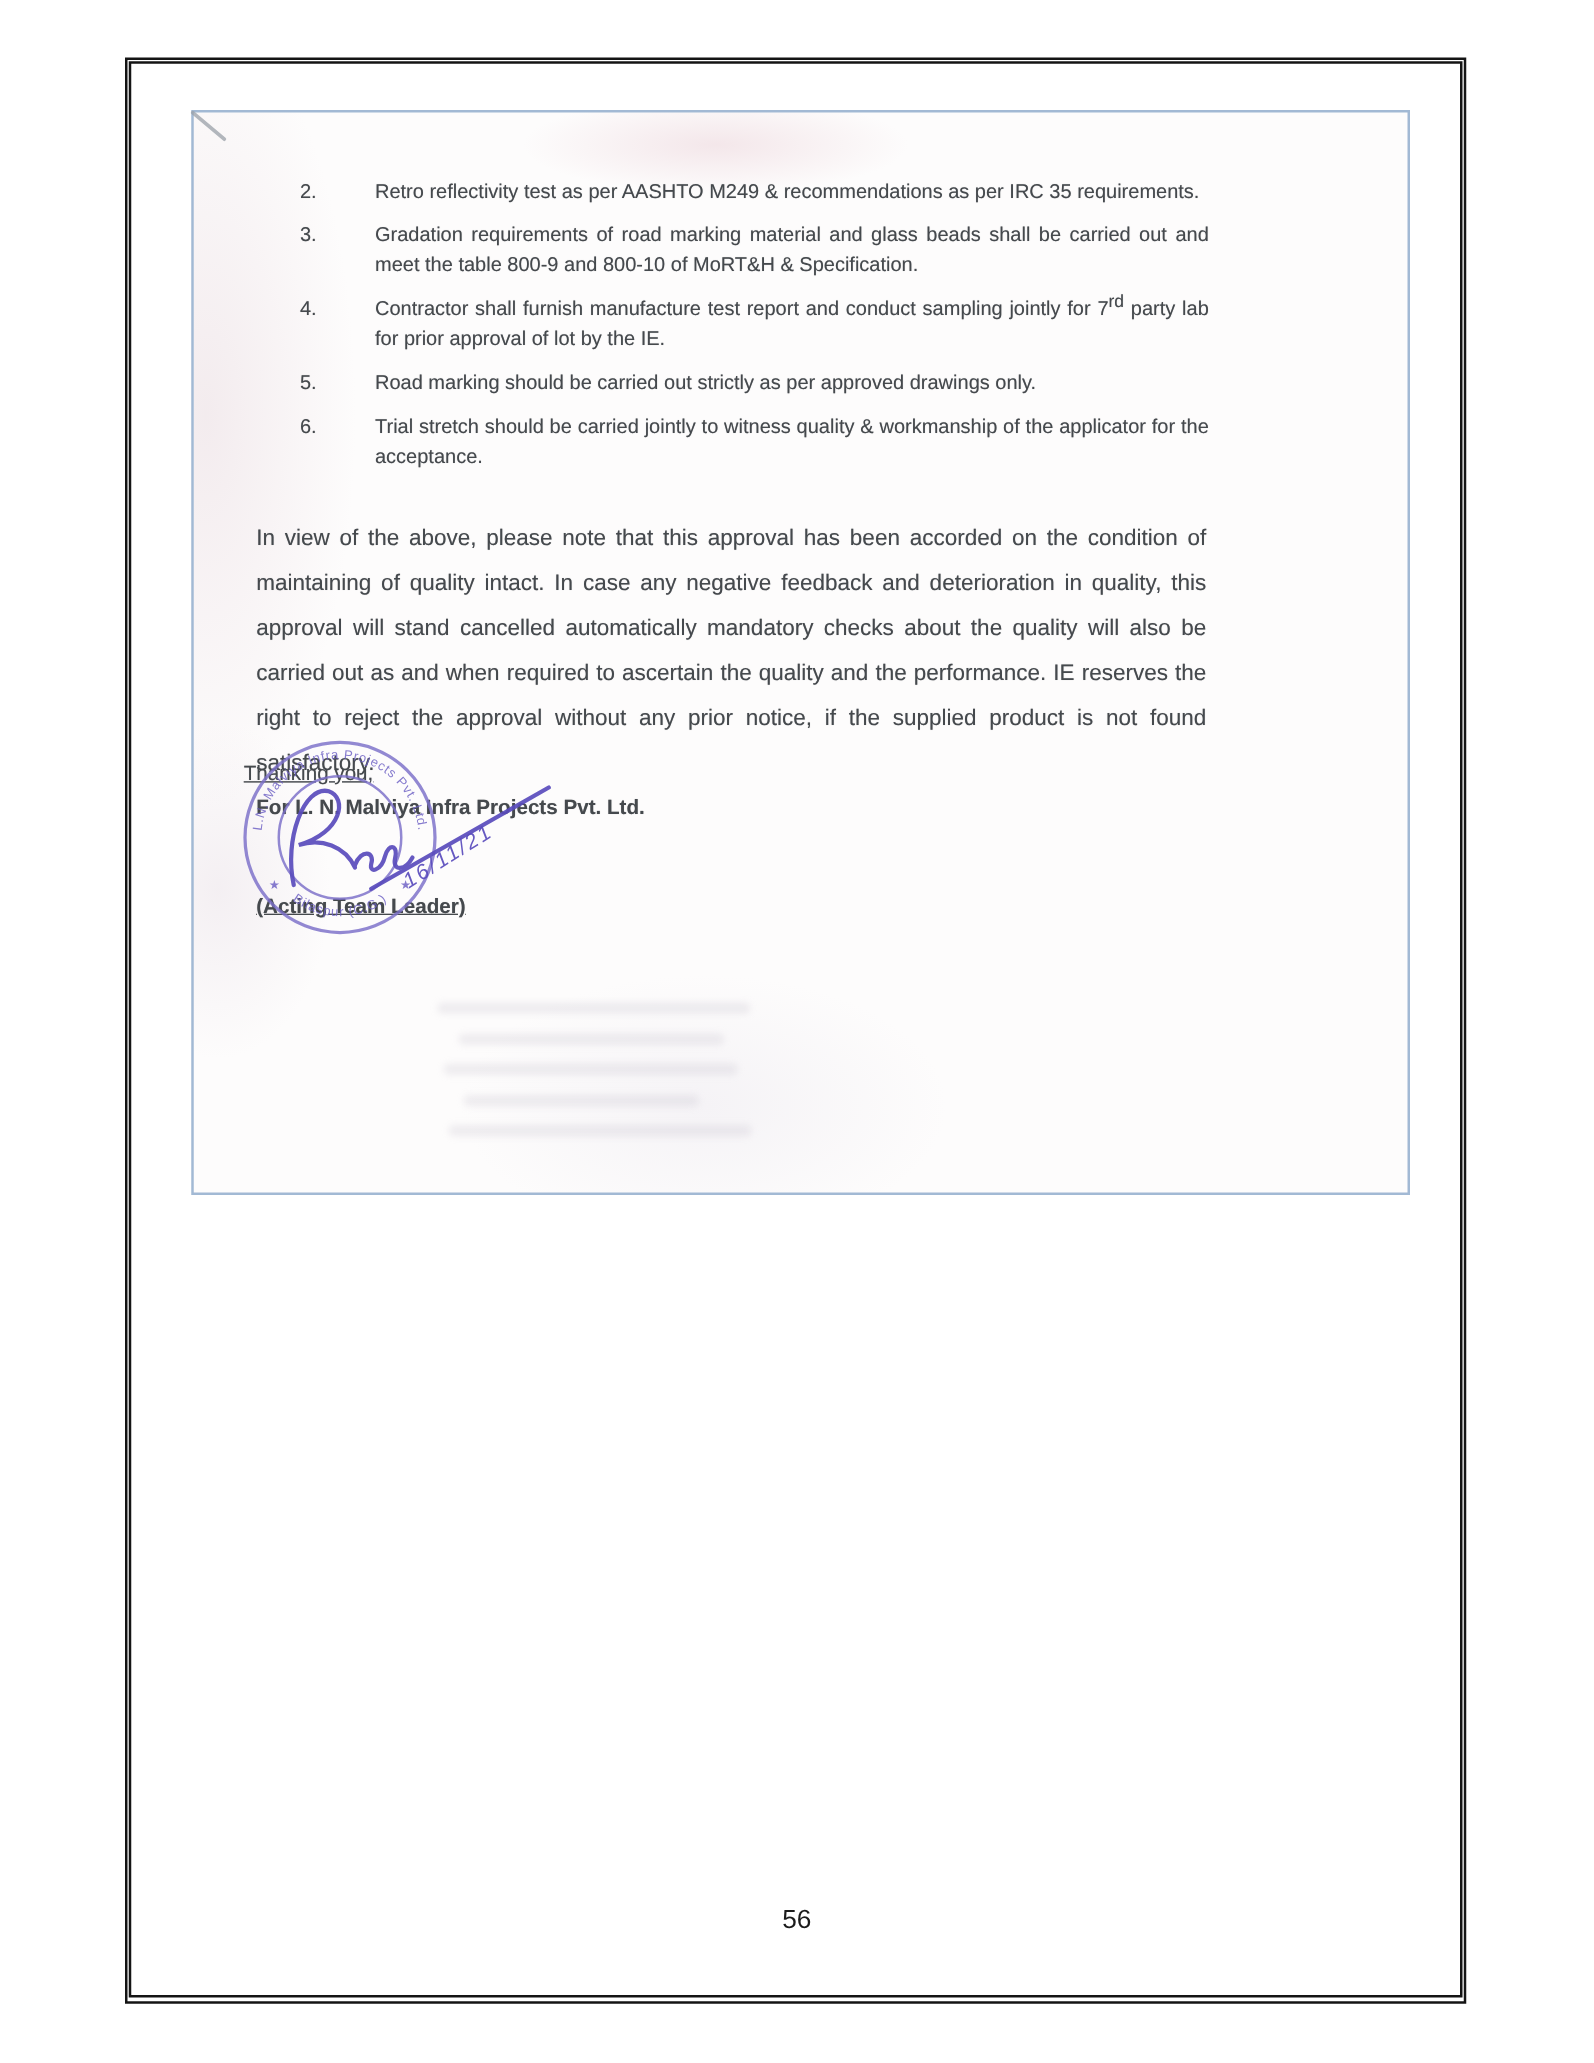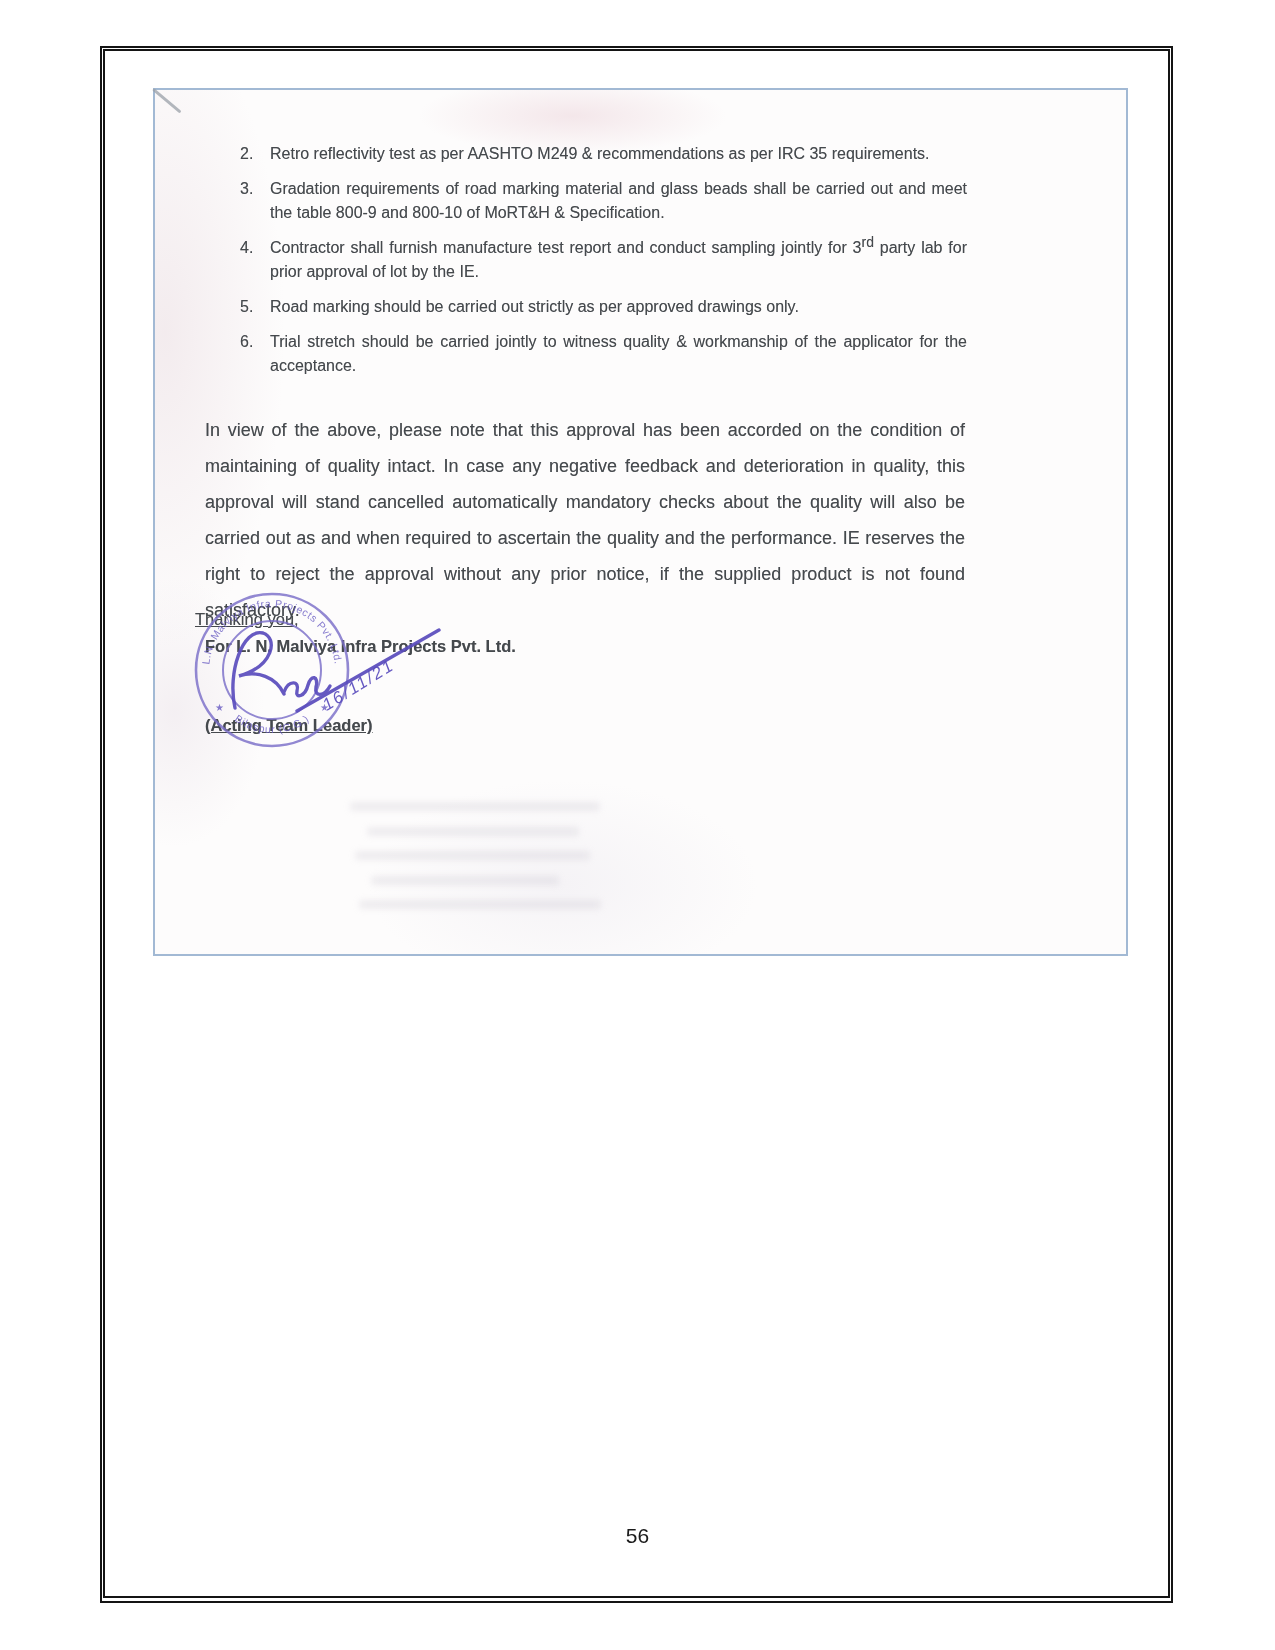--- a/index.html
+++ b/index.html
@@ -26,21 +26,21 @@
     transform:rotate(40deg);transform-origin:left top;opacity:.75;border-radius:2px;
   }
   .ghost{
     position:absolute;height:9px;background:rgba(182,176,192,0.20);
     filter:blur(3px);border-radius:4px;
   }
   .txt{color:#45494d;text-shadow:0 0 .6px rgba(69,73,77,.45);}
   .list{position:absolute;left:85px;top:52px;width:727px;}
   .list-item{display:flex;margin-bottom:11px;font-size:16px;line-height:24px;}
   .item-num{width:30px;flex:none;}
-  .item-text{flex:1;text-align:justify;}
+  .item-text{flex:1;text-align:justify;margin-left:30px;}
   .item-text sup{font-size:14px;line-height:0;}
   .body-para{
     position:absolute;left:50px;top:322px;width:760px;
     font-size:18px;line-height:36px;text-align:justify;
   }
   .closing{position:absolute;left:40px;top:516px;font-size:16.5px;line-height:26px;text-decoration:underline;}
   .company{position:absolute;left:50px;top:543px;font-size:16.5px;line-height:26px;font-weight:700;}
   .designation{position:absolute;left:50px;top:622px;font-size:16.5px;line-height:26px;font-weight:700;z-index:3;text-decoration:underline;}
   .copy-to{
     position:absolute;left:50px;top:648px;width:760px;
@@ -71,21 +71,21 @@
       <div class="list-item">
         <span class="item-num">2.</span>
         <span class="item-text">Retro reflectivity test as per AASHTO M249 &amp; recommendations as per IRC 35 requirements.</span>
       </div>
       <div class="list-item">
         <span class="item-num">3.</span>
         <span class="item-text">Gradation requirements of road marking material and glass beads shall be carried out and meet the table 800-9 and 800-10 of MoRT&amp;H &amp; Specification.</span>
       </div>
       <div class="list-item">
         <span class="item-num">4.</span>
-        <span class="item-text"><span>Contractor shall furnish manufacture test report and conduct sampling jointly for 3</span><sup>rd</sup><span> party lab for prior approval of lot by the IE.</span></span>
+        <span class="item-text"><span>Contractor shall furnish manufacture test report and conduct sampling jointly for 7</span><sup>rd</sup><span> party lab for prior approval of lot by the IE.</span></span>
       </div>
       <div class="list-item">
         <span class="item-num">5.</span>
         <span class="item-text">Road marking should be carried out strictly as per approved drawings only.</span>
       </div>
       <div class="list-item">
         <span class="item-num">6.</span>
         <span class="item-text">Trial stretch should be carried jointly to witness quality &amp; workmanship of the applicator for the acceptance.</span>
       </div>
     </div>

